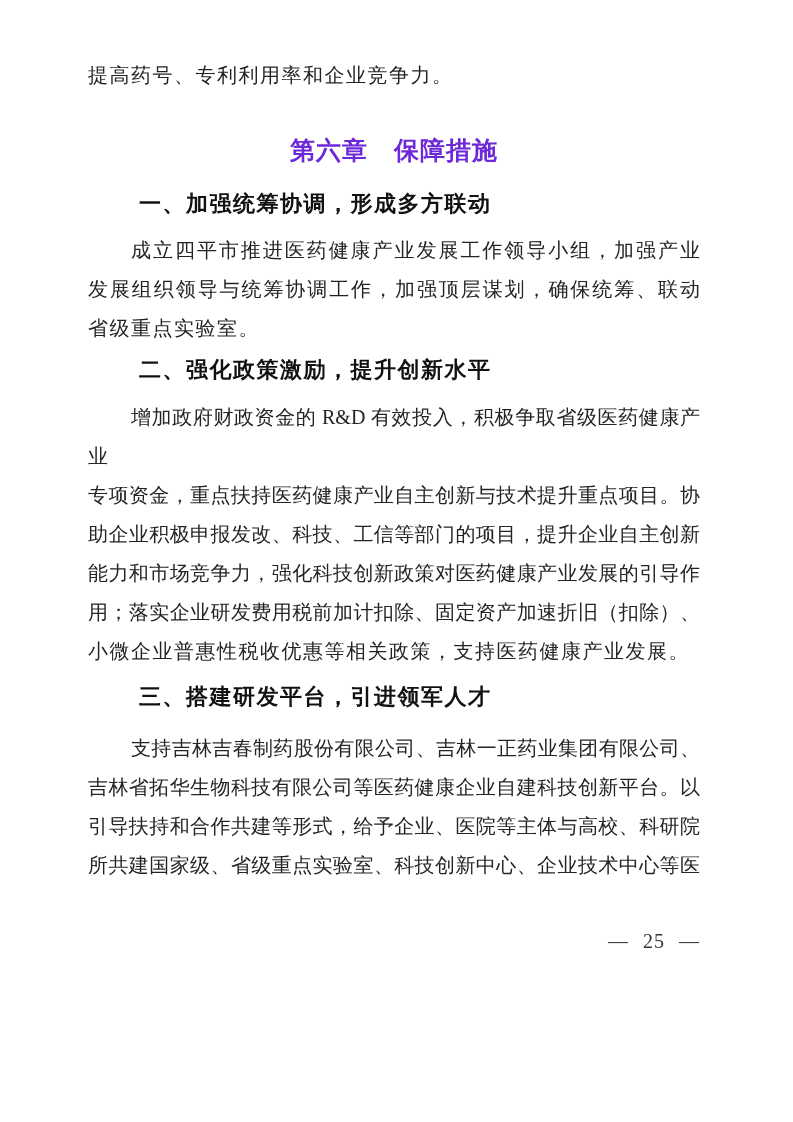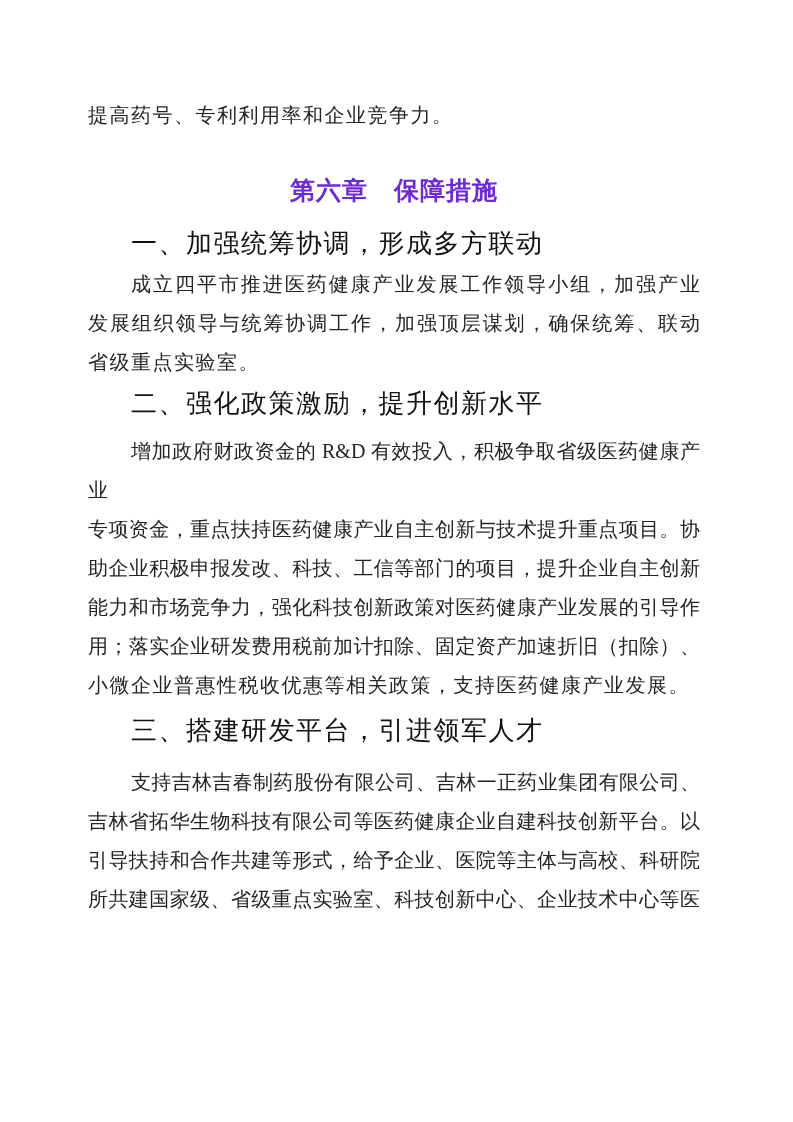--- a/index.html
+++ b/index.html
@@ -12,23 +12,23 @@
     width: 793px;
     height: 1122px;
     background: #ffffff;
     overflow: hidden;
     font-family: "Liberation Serif", "DejaVu Serif", serif;
     color: #222222;
   }
   .content {
     position: absolute;
     left: 88px;
-    top: 0;
+    top: 12px;
     width: 612px;
-    padding-top: 96px;
+    padding-top: 44px;
   }
   .line {
     font-size: 20px;
     line-height: 39px;
     text-align: justify;
     text-align-last: justify;
     color: #242424;
   }
   .line.end {
     text-align: left;
@@ -42,24 +42,24 @@
     margin: 36px 0 0 0;
     font-family: "Liberation Serif", "DejaVu Serif", serif;
     font-weight: bold;
     font-size: 25px;
     line-height: 39px;
     text-align: center;
     letter-spacing: 1px;
     color: #6d28d9;
   }
   .section-heading {
-    margin: 0;
+    margin: 8px;
     font-family: "Liberation Sans", "DejaVu Sans", sans-serif;
-    font-weight: 400;
-    font-size: 26px;
+    font-weight: 700;
+    font-size: 22px;
     line-height: 39px;
     letter-spacing: 1.5px;
     text-indent: 43px;
     color: #111111;
   }
   .section-heading.s1 { margin-top: 14px; }
   .section-heading.s2 { margin-top: 2px; }
   .section-heading.s3 { margin-top: 6px; }
   .para { margin: 0; }
   .para.p1 { margin-top: 2px; }
@@ -103,15 +103,18 @@
     </div>
 
     <h2 class="section-heading s3">三、搭建研发平台，引进领军人才</h2>
     <div class="para p3">
       <div class="line indent">支持吉林吉春制药股份有限公司、吉林一正药业集团有限公司、</div>
       <div class="line">吉林省拓华生物科技有限公司等医药健康企业自建科技创新平台。以</div>
       <div class="line">引导扶持和合作共建等形式，给予企业、医院等主体与高校、科研院</div>
       <div class="line">所共建国家级、省级重点实验室、科技创新中心、企业技术中心等医</div>
     </div>
 
+    <div class="footer">
+      <span>— 25 —</span>
+    </div>
 
   </div>
 </div>
 
 </body></html>

